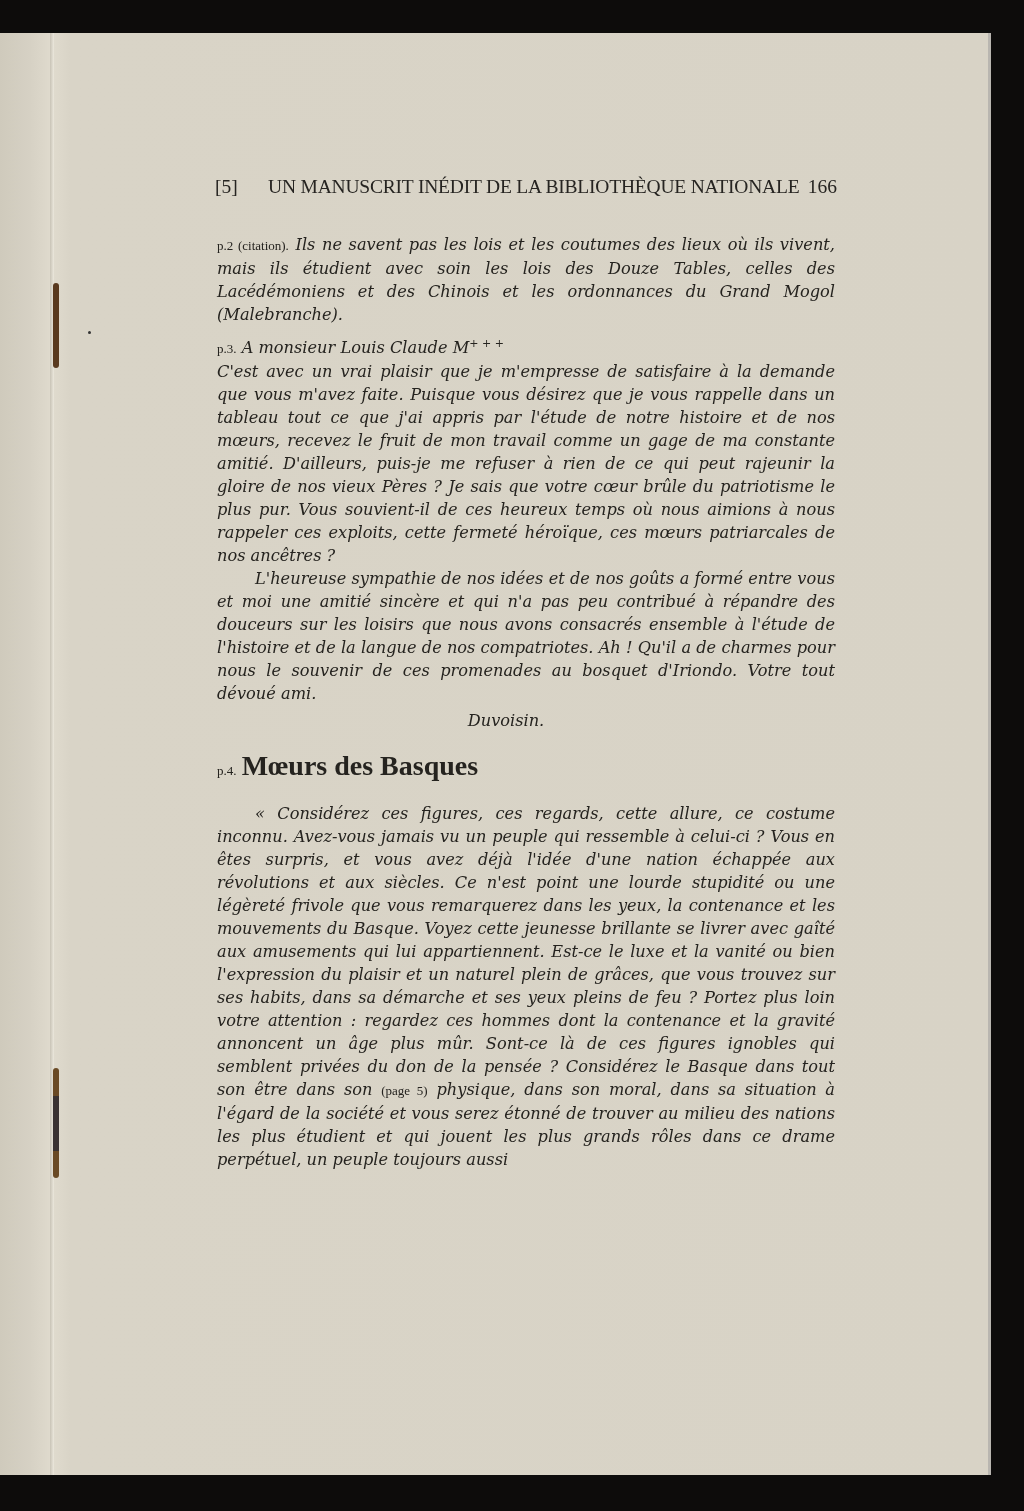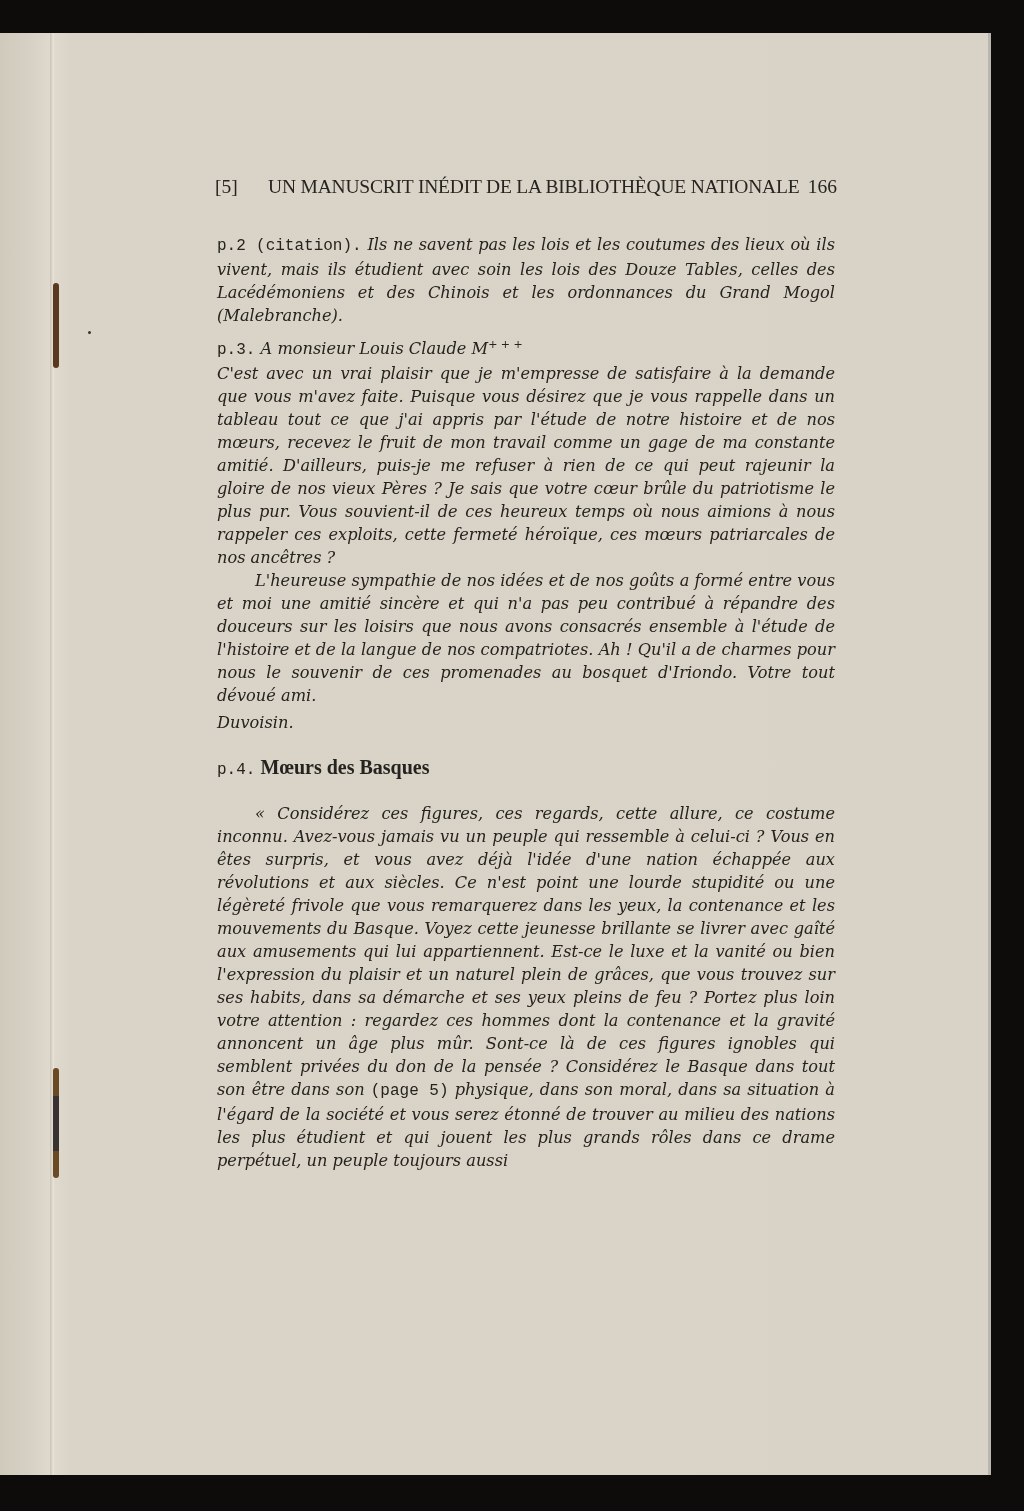--- a/index.html
+++ b/index.html
@@ -36,28 +36,28 @@
   }
   .header .title { flex: 1; text-align: center; margin-left: 22px; letter-spacing: -0.2px; }
 
   .body {
     position: absolute; top: 232px; left: 217px; width: 618px;
     font-family: "DejaVu Serif", serif; font-style: italic;
     font-size: 16.2px; line-height: 23px; color: #25231f;
     text-align: justify;
   }
   .body p { margin: 0; }
-  .upright { font-style: normal; font-family: Liberation Mono, monospace; font-size: 16px; }
+  .upright { font-style: normal; font-family: Liberation Serif, serif; font-size: 13px; }
   .indent { text-indent: 38px; }
   .salut { text-align: center; margin-top: 10px !important; }
-  .sig { text-align: left; padding-right: 40px; margin-top: 4px !important; }
+  .sig { text-align: center; padding-right: 40px; margin-top: 4px !important; }
   .gap-sm { margin-top: 6px !important; }
   .section-head { margin-top: 22px !important; margin-bottom: 20px !important; font-style: normal; }
   .section-head .h {
-    font-family: "Liberation Serif", serif; font-weight: bold; font-size: 20px;
+    font-family: "Liberation Serif", serif; font-weight: bold; font-size: 28px;
   }
   sup { font-size: 11px; vertical-align: 6px; }
 </style>
 </head>
 <body>
 
 <div class="page">
   <div class="fold"></div>
   <div class="stitch s1"></div>
   <div class="stitch s2"></div>

